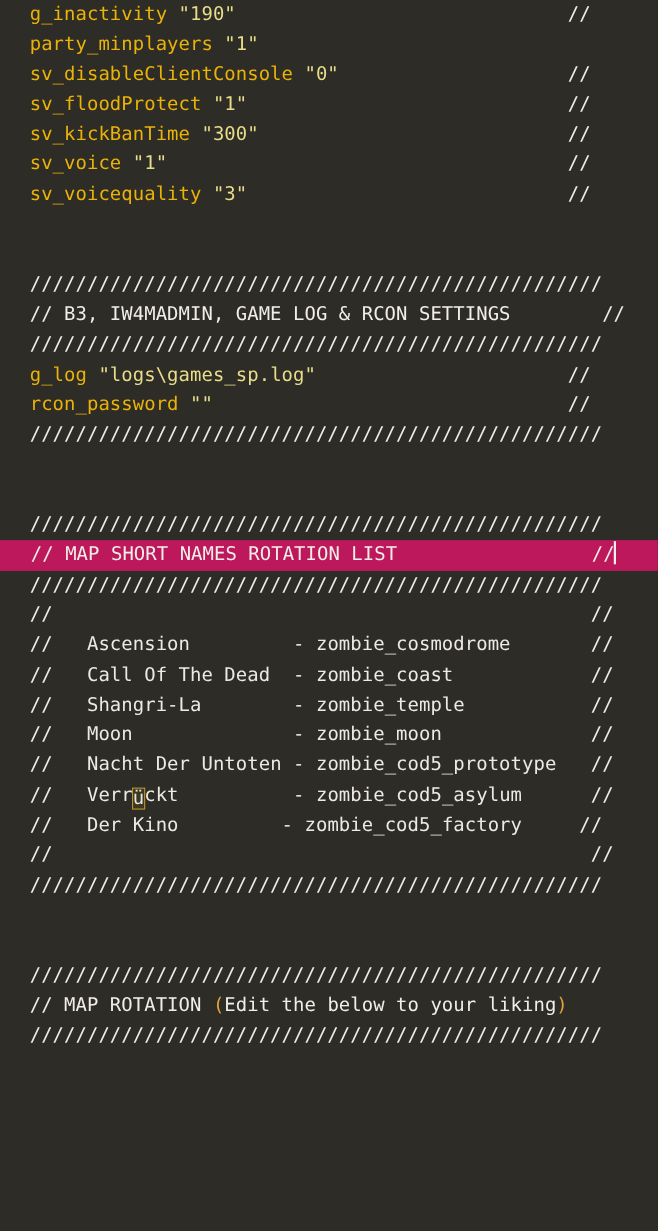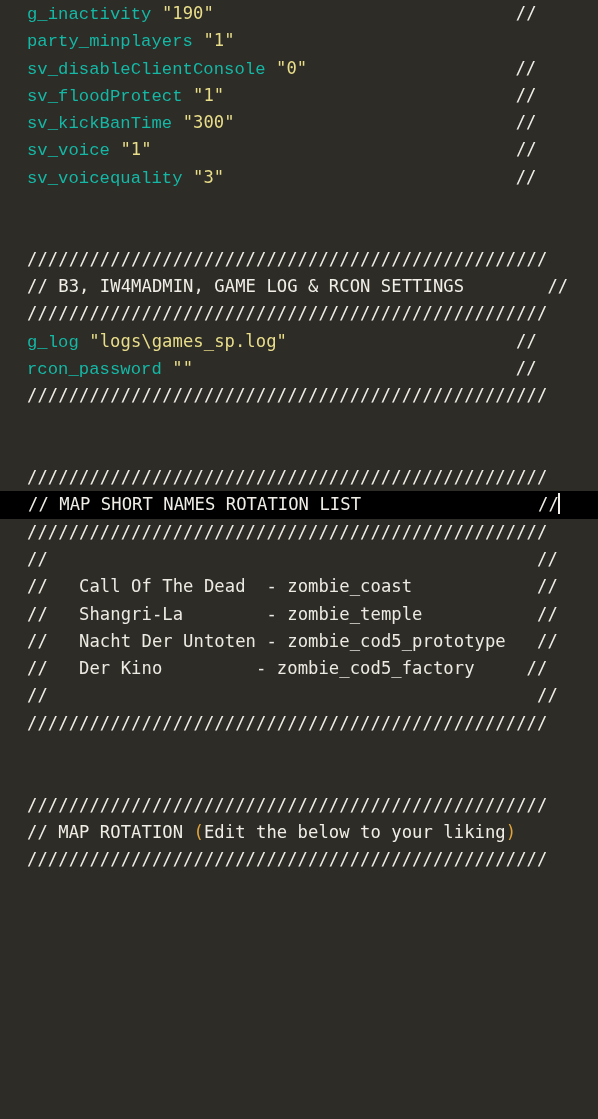--- a/index.html
+++ b/index.html
@@ -26,32 +26,32 @@
     height: 27.3px;
     line-height: 27.3px;
     font-size: 17.2px;
     letter-spacing: 0.06px;
     white-space: pre;
     padding-left: 27px;
     box-sizing: border-box;
     color: #e8e6df;
   }
   .line.current {
-    background: #000000;
+    background: #be185d;
     padding-left: 28px;
   }
   .line.current .caret {
     display: inline-block;
     width: 0;
     border-left: 2px solid #f2f0e8;
     height: 21px;
     vertical-align: -4px;
     margin-left: -1px;
   }
-  .tok-cmd   { color: #14b8a6; font-family: Liberation Mono, monospace; }
+  .tok-cmd   { color: #eab308; }
   .tok-str   { color: #e8dd8a; }
   .tok-cmt   { color: #f0eee7; }
   .tok-rule  { color: #f0eee7; }
   .tok-paren { color: #e0a43c; }
   .tok-plain { color: #eceae3; }
   .nonascii {
     display: inline-block;
     border: 1px solid #b8962e;
     background: #3c3722;
     line-height: 19px;
@@ -80,23 +80,26 @@
     <div class="line"><span class="tok-rule">//////////////////////////////////////////////////</span></div>
     <div class="line"><span class="tok-cmd">g_log </span><span class="tok-str">"logs\games_sp.log"</span><span class="tok-plain">                      </span><span class="tok-cmt">//</span></div>
     <div class="line"><span class="tok-cmd">rcon_password </span><span class="tok-str">""</span><span class="tok-plain">                               </span><span class="tok-cmt">//</span></div>
     <div class="line"><span class="tok-rule">//////////////////////////////////////////////////</span></div>
     <div class="line blank"><span class="tok-plain"> </span></div>
     <div class="line blank"><span class="tok-plain"> </span></div>
     <div class="line"><span class="tok-rule">//////////////////////////////////////////////////</span></div>
     <div class="line current"><span class="tok-cmt">// MAP SHORT NAMES ROTATION LIST                 //</span><span class="caret"></span></div>
     <div class="line"><span class="tok-rule">//////////////////////////////////////////////////</span></div>
     <div class="line"><span class="tok-cmt">//                                               //</span></div>
+    <div class="line"><span class="tok-cmt">//   </span><span class="tok-plain">Ascension         </span><span class="tok-plain">- </span><span class="tok-plain">zombie_cosmodrome</span><span class="tok-plain">       </span><span class="tok-cmt">//</span></div>
     <div class="line"><span class="tok-cmt">//   </span><span class="tok-plain">Call Of The Dead  </span><span class="tok-plain">- </span><span class="tok-plain">zombie_coast</span><span class="tok-plain">            </span><span class="tok-cmt">//</span></div>
     <div class="line"><span class="tok-cmt">//   </span><span class="tok-plain">Shangri-La        </span><span class="tok-plain">- </span><span class="tok-plain">zombie_temple</span><span class="tok-plain">           </span><span class="tok-cmt">//</span></div>
+    <div class="line"><span class="tok-cmt">//   </span><span class="tok-plain">Moon              </span><span class="tok-plain">- </span><span class="tok-plain">zombie_moon</span><span class="tok-plain">             </span><span class="tok-cmt">//</span></div>
     <div class="line"><span class="tok-cmt">//   </span><span class="tok-plain">Nacht Der Untoten </span><span class="tok-plain">- </span><span class="tok-plain">zombie_cod5_prototype</span><span class="tok-plain">   </span><span class="tok-cmt">//</span></div>
+    <div class="line"><span class="tok-cmt">//   </span><span class="tok-plain">Verr</span><span class="nonascii">ü</span><span class="tok-plain">ckt          </span><span class="tok-plain">- </span><span class="tok-plain">zombie_cod5_asylum</span><span class="tok-plain">      </span><span class="tok-cmt">//</span></div>
     <div class="line"><span class="tok-cmt">//   </span><span class="tok-plain">Der Kino         </span><span class="tok-plain">- </span><span class="tok-plain">zombie_cod5_factory</span><span class="tok-plain">     </span><span class="tok-cmt">//</span></div>
     <div class="line"><span class="tok-cmt">//                                               //</span></div>
     <div class="line"><span class="tok-rule">//////////////////////////////////////////////////</span></div>
     <div class="line blank"><span class="tok-plain"> </span></div>
     <div class="line blank"><span class="tok-plain"> </span></div>
     <div class="line"><span class="tok-rule">//////////////////////////////////////////////////</span></div>
     <div class="line"><span class="tok-cmt">// MAP ROTATION </span><span class="tok-paren">(</span><span class="tok-cmt">Edit the below to your liking</span><span class="tok-paren">)</span></div>
     <div class="line"><span class="tok-rule">//////////////////////////////////////////////////</span></div>
     <div class="line blank"><span class="tok-plain"> </span></div>
   </div>

